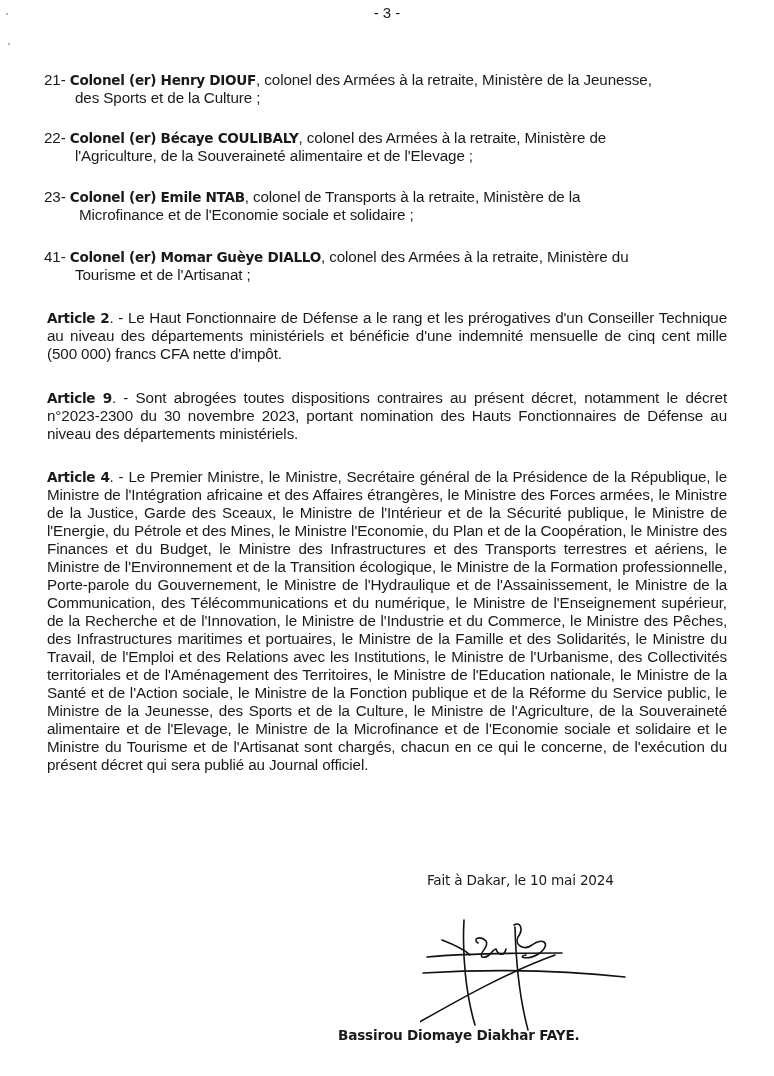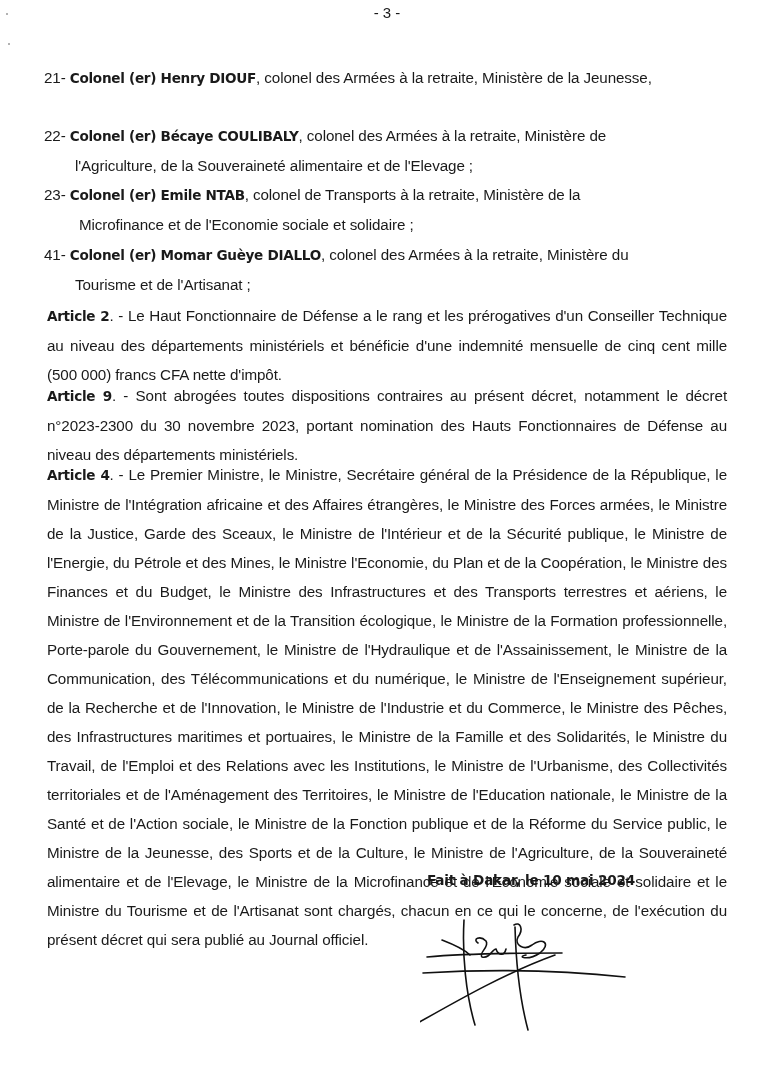--- a/index.html
+++ b/index.html
@@ -2,46 +2,47 @@
 <html><head>
 <meta charset="utf-8">
 <style>
   html, body { margin: 0; padding: 0; background: #ffffff; }
   body { width: 774px; height: 1076px; position: relative; overflow: hidden;
          font-family: "DejaVu Sans Condensed", "DejaVu Sans", sans-serif; color: #1a1a1a; }
   .page { position: absolute; left: 0; top: 0; width: 774px; height: 1076px; }
   .page-num { position: absolute; top: 4px; left: 0; width: 774px; text-align: center;
               font-size: 15px; font-family: "Liberation Sans Narrow", "Liberation Sans", sans-serif; }
   .text { font-family: "Liberation Sans Narrow", "Liberation Sans", sans-serif; font-size: 15.2px;
-          line-height: 29px; letter-spacing: -0.1px; }
+          line-height: 18px; letter-spacing: -0.1px; margin-top: 8px; }
   .item { position: absolute; left: 44px; width: 660px; }
   .item .num { display: inline; }
   .item .cont { display: block; padding-left: 31px; }
   b, .bold { font-weight: bold; font-family: "DejaVu Sans", sans-serif; font-size: 13.6px; letter-spacing: -0.3px; }
   .article { position: absolute; left: 47px; width: 680px; text-align: justify; }
   .article p { margin: 0; }
   .done { position: absolute; left: 427px; top: 872px; font-family: "DejaVu Sans", sans-serif;
-          font-weight: bold; font-size: 13.6px; letter-spacing: -0.2px; }
+          font-weight: normal; font-size: 13.6px; letter-spacing: -0.2px; }
   .signer { position: absolute; left: 338px; top: 1027px; font-family: "DejaVu Sans", sans-serif;
             font-weight: bold; font-size: 13.6px; letter-spacing: -0.2px; }
   .sig { position: absolute; left: 420px; top: 915px; width: 240px; height: 125px; }
   .speck { position: absolute; width: 2px; height: 2px; background: #999; border-radius: 1px; }
 </style>
 </head>
 <body>
 
 <div class="page">
   <div class="speck" style="left:6px;top:13px;"></div>
   <div class="speck" style="left:8px;top:43px;"></div>
 
   <div class="page-num">- 3 -</div>
 
   <div class="item text" style="top:63px;">
     <span class="num">21-</span>
     <b>Colonel (er) Henry DIOUF</b><span>, colonel des Armées à la retraite, Ministère de la Jeunesse,</span>
+    <span class="cont">des Sports et de la Culture ;</span>
   </div>
 
   <div class="item text" style="top:121px;">
     <span class="num">22-</span>
     <b>Colonel (er) Bécaye COULIBALY</b><span>, colonel des Armées à la retraite, Ministère de</span>
     <span class="cont">l'Agriculture, de la Souveraineté alimentaire et de l'Elevage ;</span>
   </div>
 
   <div class="item text" style="top:180px;">
     <span class="num">23-</span>
@@ -75,13 +76,14 @@
       <path d="M22,25 C35,30 45,35 50,40"></path>
       <path d="M58,28 C52,24 60,20 66,26 C70,32 58,38 62,42 C70,44 72,34 76,34 C78,40 84,42 86,34"></path>
       <path d="M94,10 C100,6 104,14 98,22 C94,30 104,36 112,30 C122,22 132,28 120,38 C108,46 96,42 106,40"></path>
       <path d="M95,12 C96,50 100,85 108,115"></path>
       <path d="M7,42 C50,38 100,38 142,38"></path>
       <path d="M3,58 C70,54 140,55 205,62"></path>
       <path d="M-20,118 C30,90 80,60 135,40"></path>
     </g>
   </svg>
 
+  <div class="signer">Bassirou Diomaye Diakhar FAYE.</div>
 </div>
 
 </body></html>

